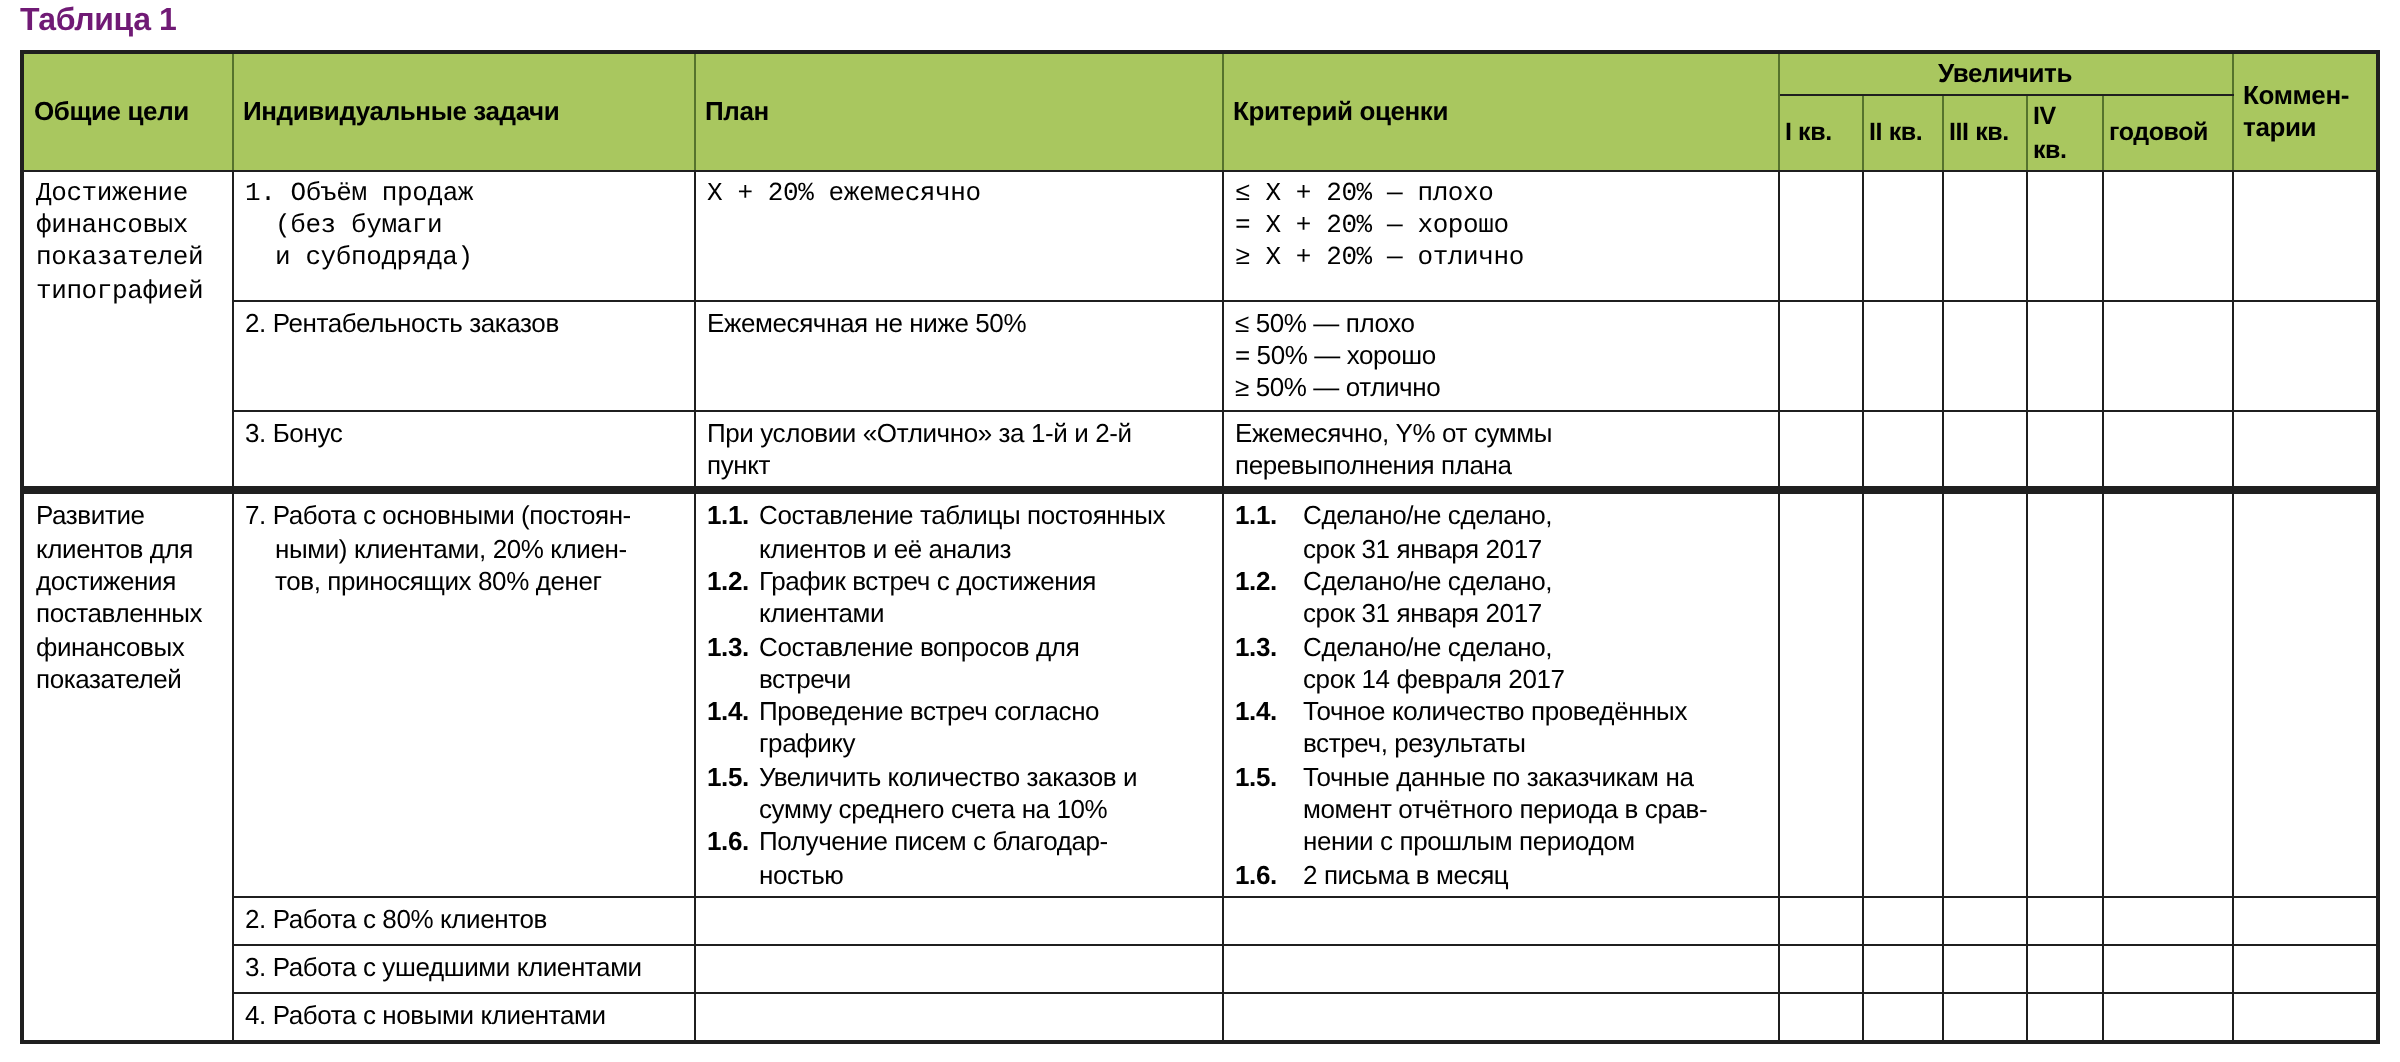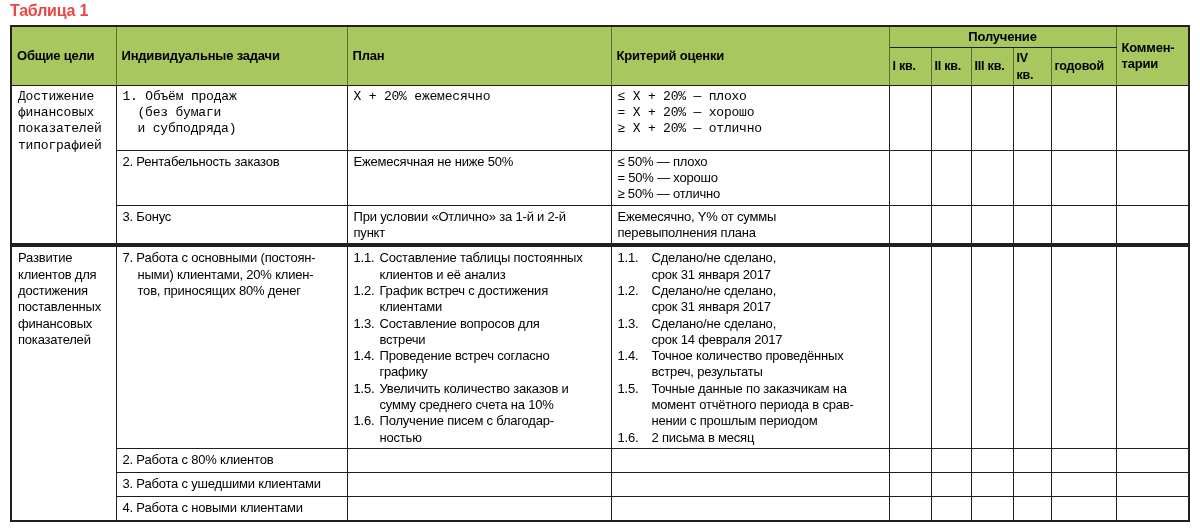--- a/index.html
+++ b/index.html
@@ -12,21 +12,21 @@
     color: #000;
     letter-spacing: -0.2px;
     overflow: hidden;
   }
   .doc { padding-top: 2px; }
   .tbl-title {
     margin: 0 0 5px 10px;
     font-size: 16px;
     line-height: 18px;
     font-weight: bold;
-    color: #ef4444;
+    color: #701a75;
   }
   .tbl-title.second { margin-top: 8px; }
   table.tbl {
     border-collapse: collapse;
     table-layout: fixed;
     width: 1178px;
     margin-left: 10px;
     border: 2px solid #1f1f1f;
   }
   .tbl th, .tbl td {
@@ -48,21 +48,21 @@
   }
   .tbl th.first-col { border-left-color: #1f1f1f; }
   .tbl th.last-col  { border-right-color: #1f1f1f; }
   .tbl th.result-hdr { text-align: center; }
   .tbl th.qtr { font-size: 12.5px; padding: 2px 3px; }
   .pre { white-space: pre-line; margin-left: 12px; }
   .hang15 { padding-left: 21px; text-indent: -15px; white-space: pre-line; }
   td.task-cell { padding-left: 6px; }
   td.task-cell .hang15 { padding-left: 15px; }
   .item { padding-left: 26px; text-indent: -26px; white-space: pre-line; }
-  .item .num { display: inline-block; width: 26px; text-indent: 0; }
+  .item .num { display: inline-block; width: 26px; text-indent: 0; font-weight: bold; }
   .crit-list .item { padding-left: 34px; text-indent: -34px; }
   .crit-list .item .num { width: 34px; }
   tr.t1r1 { height: 65px; font-family: Liberation Mono, monospace; }
   tr.t1r2 { height: 53px; }
   tr.t1r3 { height: 37px; }
   tr.t2r1 { height: 202px; }
   tr.t2r2 { height: 24px; }
   tr.t2r3 { height: 24px; }
   tr.t2r4 { height: 25px; }
   tr.hdr1 { height: 19px; }
@@ -87,21 +87,21 @@
         <col style="width:38px">
         <col style="width:65px">
       <col style="width:73px">
     </colgroup>
     <tbody>
         <tr class="hdr1">
       <th rowspan="2" class="first-col">Общие цели</th>
       <th rowspan="2">Индивидуальные задачи</th>
       <th rowspan="2">План</th>
       <th rowspan="2">Критерий оценки</th>
-      <th colspan="5" class="result-hdr">Получение</th>
+      <th colspan="5" class="result-hdr">Увеличить</th>
       <th rowspan="2" class="last-col pre">Коммен-
 тарии</th>
     </tr>
     <tr class="hdr2">
       <th class="qtr">I кв.</th>
       <th class="qtr">II кв.</th>
       <th class="qtr">III кв.</th>
       <th class="qtr">IV кв.</th>
       <th class="qtr">годовой</th>
     </tr>

